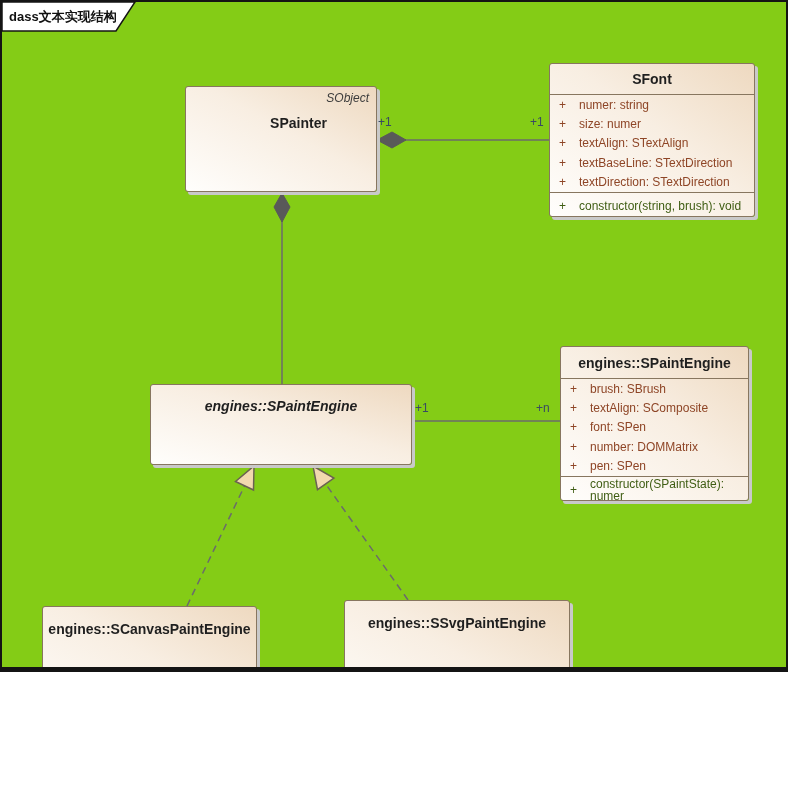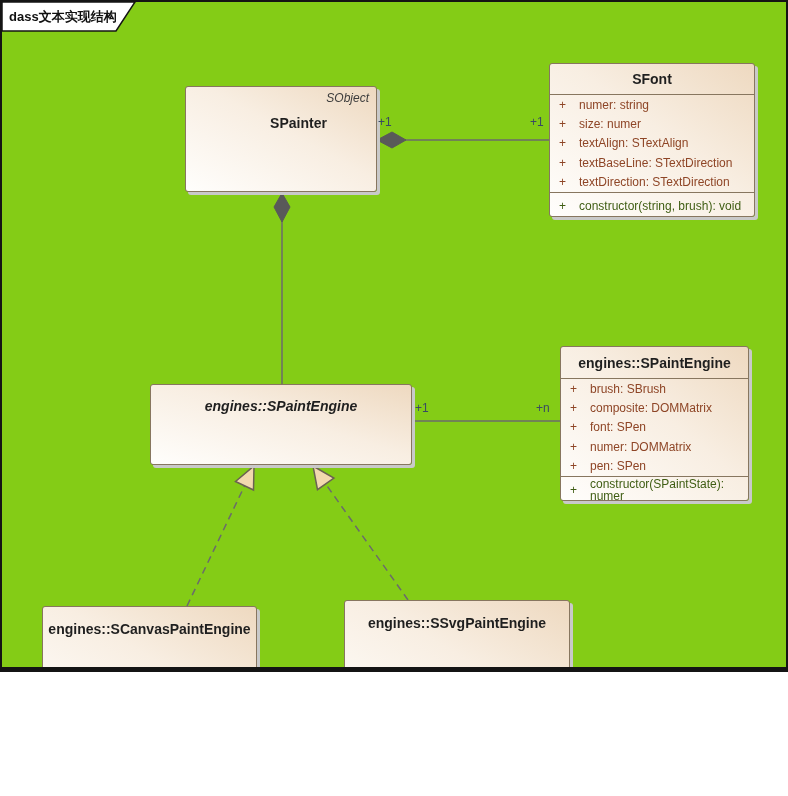--- a/index.html
+++ b/index.html
@@ -97,29 +97,29 @@
     <div class="title-comp" style="height:31px;">
       <div class="box-title">engines::SPaintEngine</div>
     </div>
     <div class="comp" style="height:98px;">
       <div class="member attr-row">
         <span class="vis">+</span>
         <span>brush: SBrush</span>
       </div>
       <div class="member attr-row">
         <span class="vis">+</span>
-        <span>composite: DOMMatrix</span>
+        <span>textAlign: SComposite</span>
       </div>
       <div class="member attr-row">
         <span class="vis">+</span>
         <span>font: SPen</span>
       </div>
       <div class="member attr-row">
         <span class="vis">+</span>
-        <span>numer: DOMMatrix</span>
+        <span>number: DOMMatrix</span>
       </div>
       <div class="member attr-row">
         <span class="vis">+</span>
         <span>pen: SPen</span>
       </div>
     </div>
     <div class="comp" style="height:26px;">
       <div class="member op-row">
         <span class="vis">+</span>
         <span>constructor(SPaintState): numer</span>

